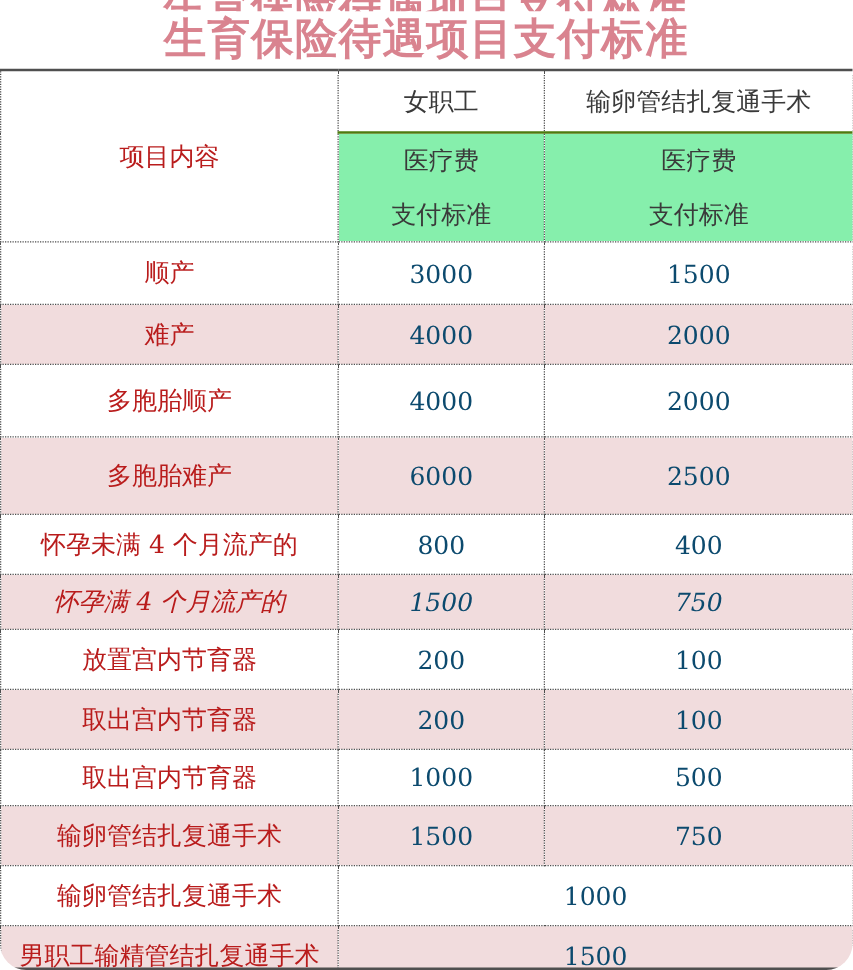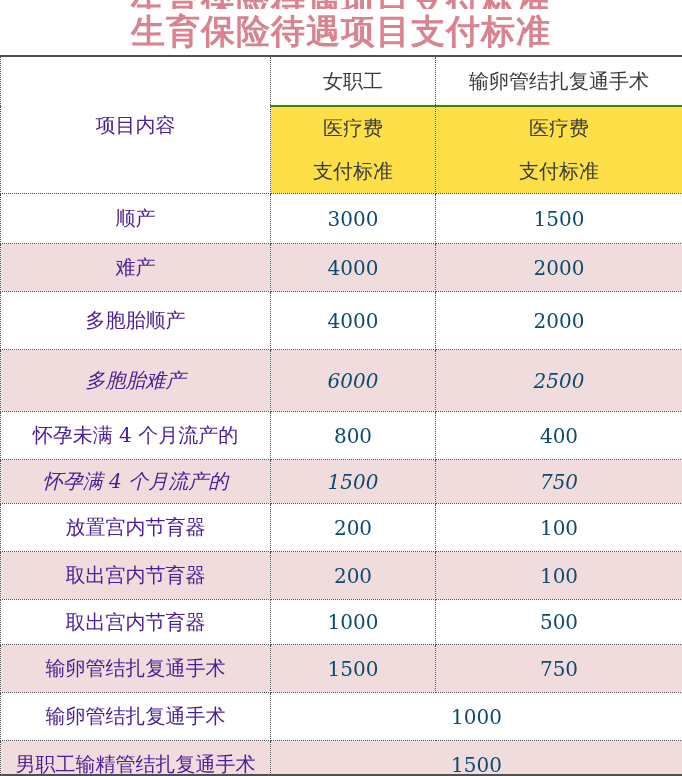--- a/index.html
+++ b/index.html
@@ -10,20 +10,21 @@
     overflow: hidden;
     background: #ffffff;
     font-family: "DejaVu Serif", "Liberation Serif", serif;
     color: #3a3a3a;
   }
   .page {
     position: relative;
     width: 682px;
     height: 776px;
     overflow: hidden;
+    border-radius: 21px;
   }
   
   .title-ghost {
     height: 9px;
     overflow: hidden;
     text-align: center;
   }
   .title-ghost span {
     display: inline-block;
     font-size: 34px;
@@ -58,35 +59,35 @@
     overflow: hidden;
   }
   
   tr.hdr-top td { border-top: 2px solid #4f4f4f; }
   
   tr.hdr-top td.hdr-col { border-bottom: 2px solid #4d7c0f; }
   tr.hdr-top { height: 42px; }
   tr.hdr-sub { height: 86px; }
   td.pink { background: #f1dcdd; }
   td.subhead {
-    background: #fde047;
+    background: #86efac;
   }
   .subhead-inner {
     height: 86px;
     display: flex;
     flex-direction: column;
     justify-content: space-around;
     align-items: center;
   }
   td.num { font-size: 21px; color: #0c4a6e; }
-  td.lbl { font-size: 20px; color: #4c1d95; margin-top: 36px; }
+  td.lbl { font-size: 20px; color: #b91c1c; margin-top: 36px; }
   tbody tr { height: 48px; }
   tbody tr:nth-child(1) { height: 50px; }
   tbody tr:nth-child(3) { height: 58px; }
-  tbody tr:nth-child(4) { height: 62px; font-style: italic; }
+  tbody tr:nth-child(4) { height: 62px; }
   tbody tr:nth-child(6) { height: 44px; font-style: italic; }
   tbody tr:nth-child(9) { height: 45px; }
   
   .bottom-line {
     position: absolute;
     left: 0;
     bottom: 0;
     width: 682px;
     height: 2px;
     background: #4f4f4f;

